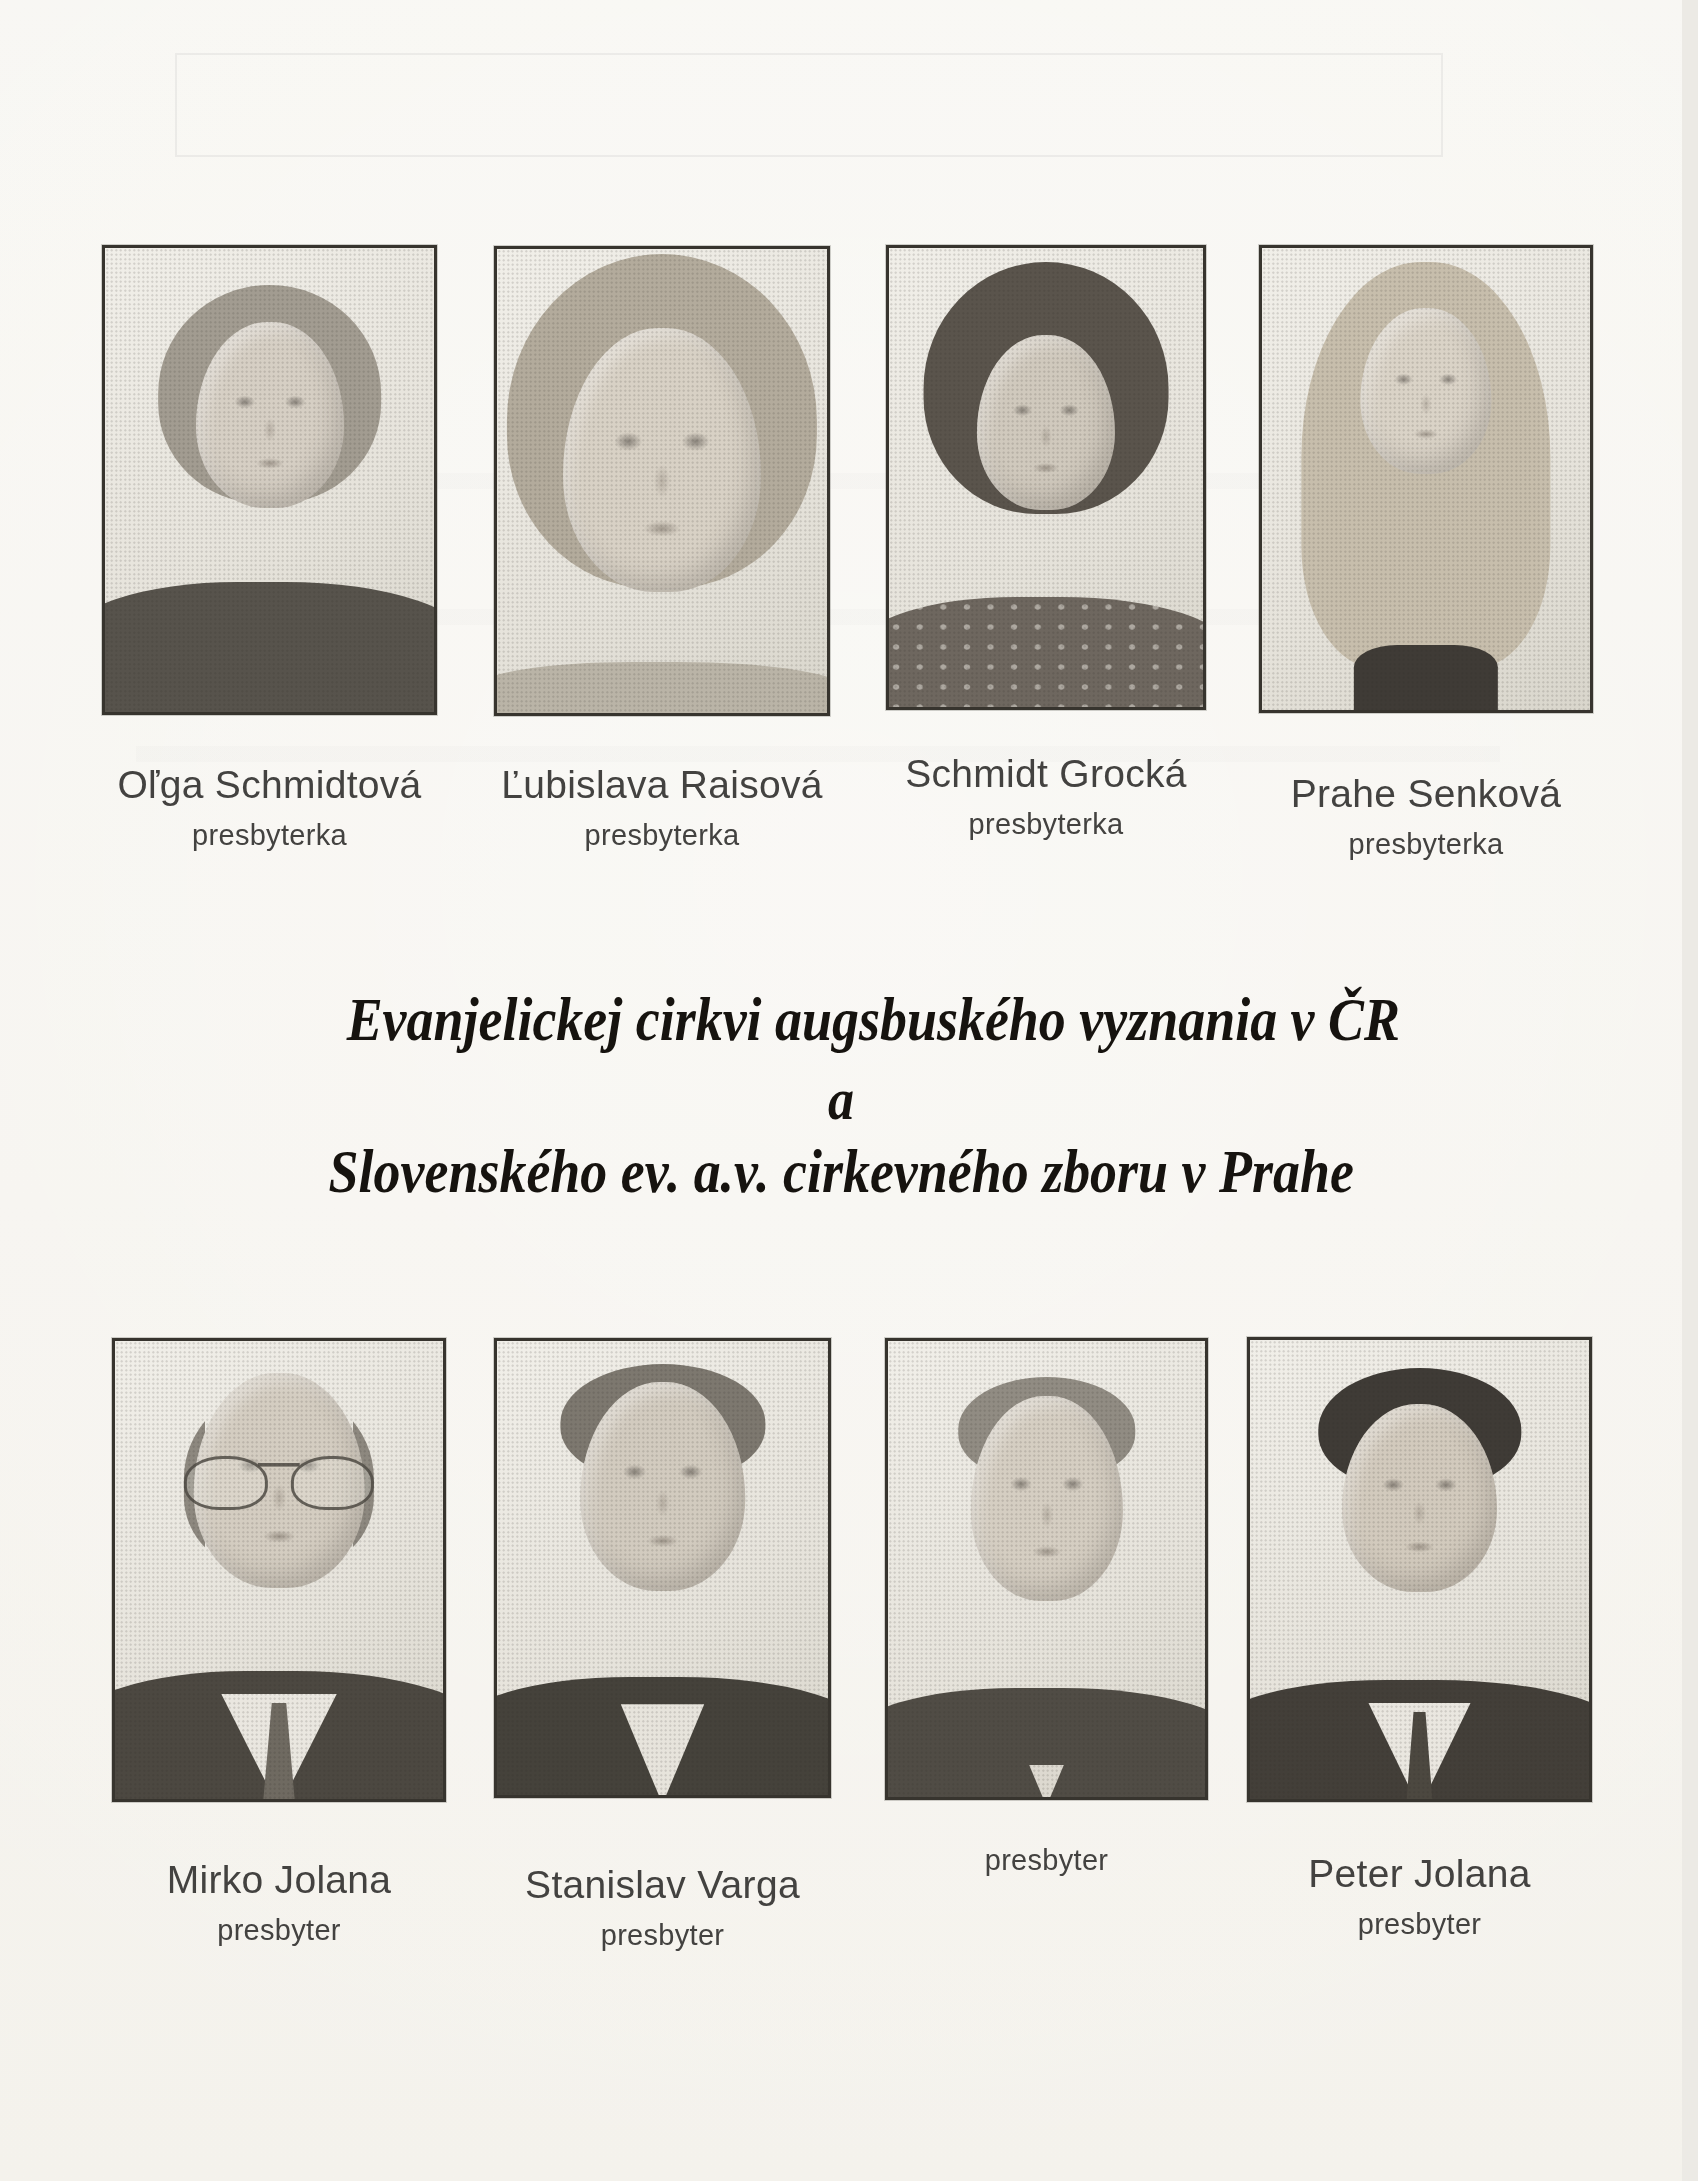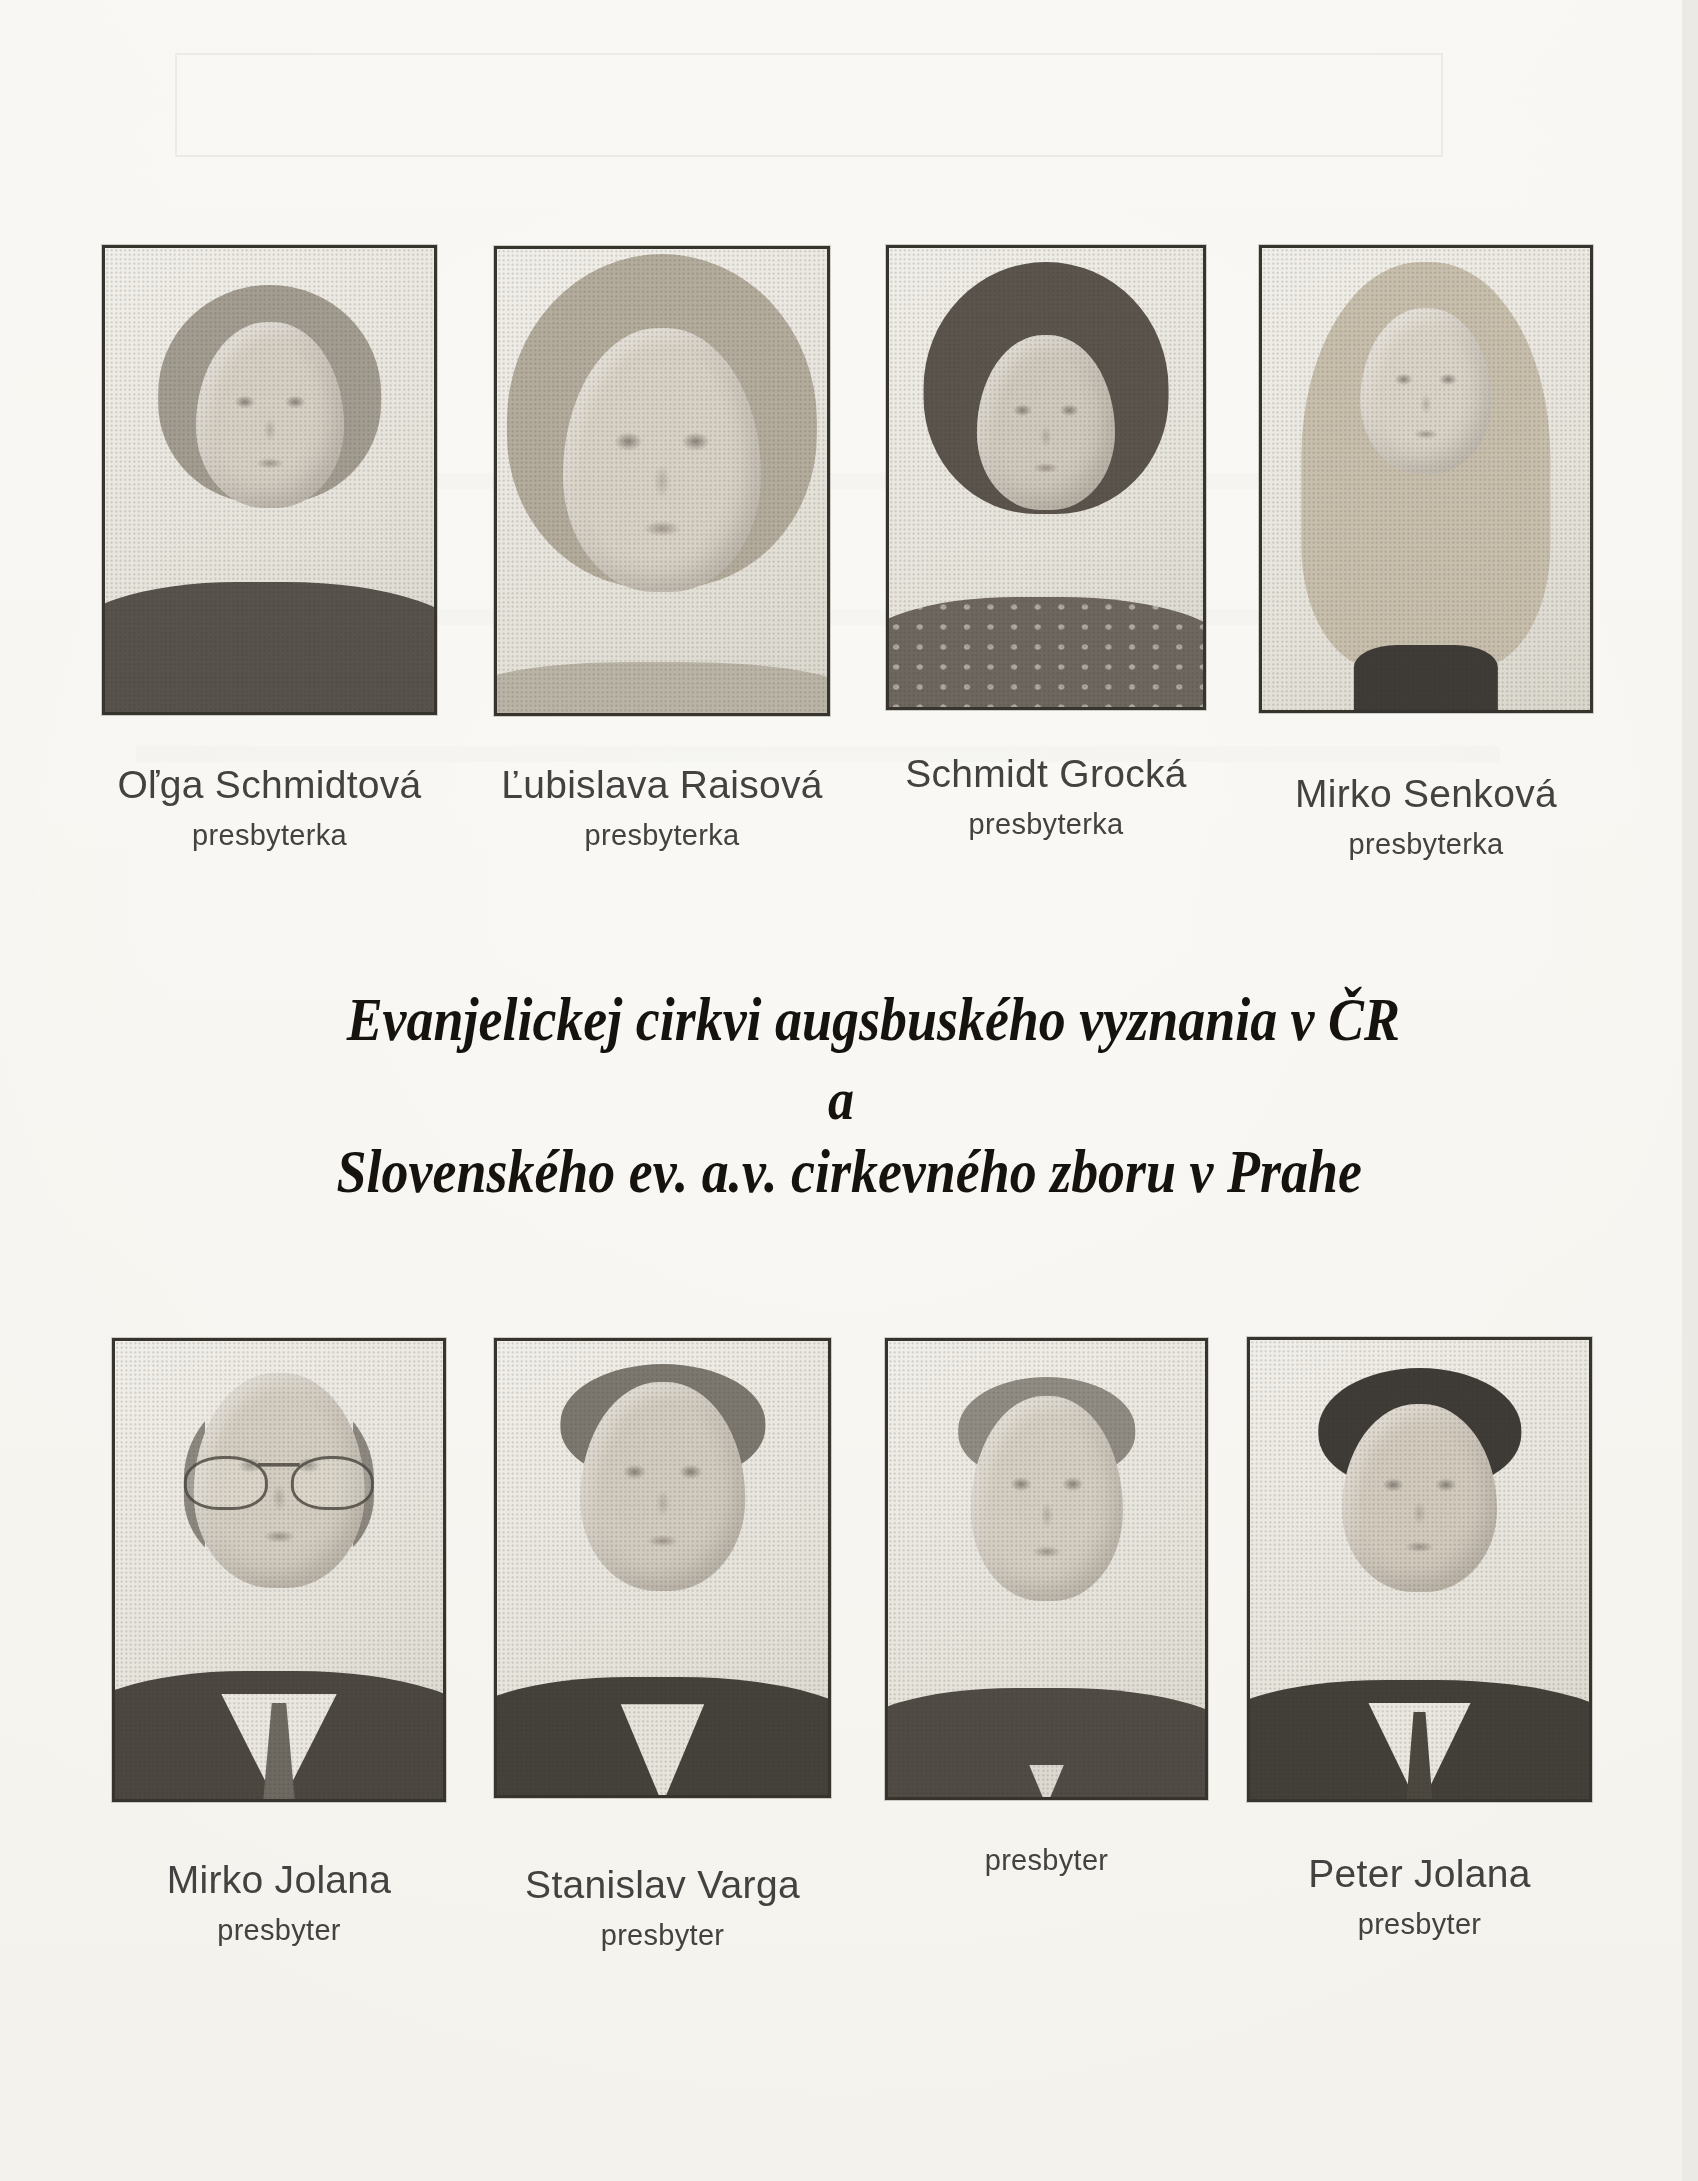--- a/index.html
+++ b/index.html
@@ -128,21 +128,21 @@
 
   
   .title-line{
     position:absolute;left:0;width:100%;text-align:center;
     font-family:"Liberation Serif", serif;
     font-style:italic;font-weight:700;color:#16130f;
   }
   .title-line .tx{display:inline-block;transform:scale(0.93,1.06);transform-origin:50% 50%;}
   .t1{top:984px;font-size:58px;line-height:71px;padding-left:32px;}
   .t2{top:1064px;font-size:56px;line-height:71px;}
-  .t3{top:1136px;font-size:58px;line-height:71px;padding-left:8px;}
+  .t3{top:1136px;font-size:58px;line-height:71px;}
 </style>
 </head>
 <body>
 
 <div class="page">
 
   <div class="ghost-box"></div>
   <div class="ghost-smudge"></div>
 
   <figure class="photo p1 v1">
@@ -187,21 +187,21 @@
   </div>
   <div class="caption c2">
     <div class="name">Ľubislava Raisová</div>
     <div class="role">presbyterka</div>
   </div>
   <div class="caption c3">
     <div class="name">Schmidt Grocká</div>
     <div class="role">presbyterka</div>
   </div>
   <div class="caption c4">
-    <div class="name">Mirko Senková</div>
+    <div class="name">Prahe Senková</div>
     <div class="role">presbyterka</div>
   </div>
 
   <div class="title-line t1">
     <span class="tx">Evanjelickej cirkvi augsbuského vyznania v ČR</span>
   </div>
   <div class="title-line t2">
     <span class="tx">a</span>
   </div>
   <div class="title-line t3">

